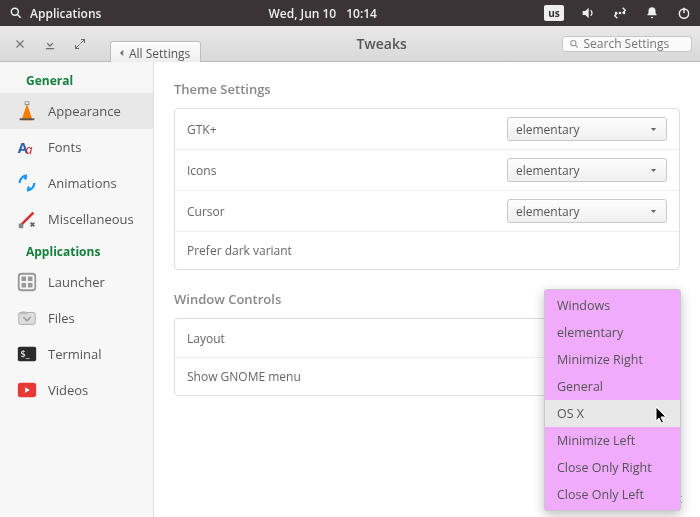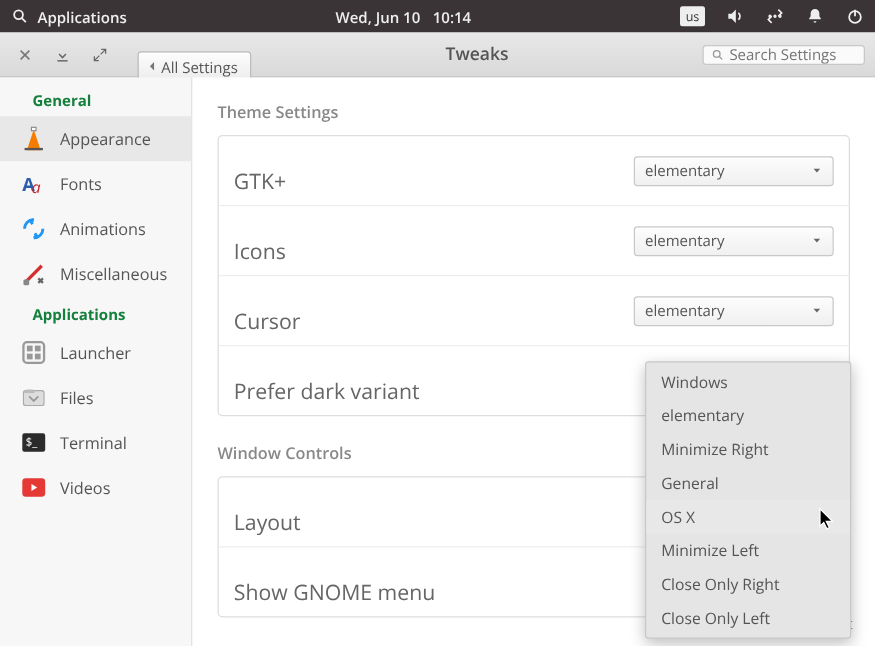--- a/index.html
+++ b/index.html
@@ -4,21 +4,21 @@
   <style>
     * { box-sizing: border-box; margin: 0; padding: 0; font-family: "Open Sans", "Droid Sans", sans-serif; }
     body { width: 700px; height: 517px; background: #f5f5f5; overflow: hidden; font-size: 13px; color: #4d4d4d; }
 
     
     .top-panel { height: 26px; background: #3a3436; color: #eee; display: flex; align-items: center; padding: 0 8px; font-size: 12px; }
     .tp-left { display: flex; align-items: center; gap: 6px; }
     .tp-center { flex: 1; display: flex; justify-content: center; align-items: center; gap: 10px; font-weight: 600; }
     .tp-right { display: flex; align-items: center; gap: 16px; }
     .tp-icon { display: inline-flex; align-items: center; justify-content: center; width: 16px; height: 16px; }
-    .tp-indicator { background: #eee; color: #333; width: 20px; height: 16px; border-radius: 2px; display: flex; align-items: center; justify-content: center; font-size: 10px; font-weight: 400; }
+    .tp-indicator { background: #eee; color: #333; width: 20px; height: 16px; border-radius: 2px; display: flex; align-items: center; justify-content: center; font-size: 10px; font-weight: 700; }
 
     
     .header-bar { height: 36px; background: linear-gradient(#e8e8e8, #d9d9d9); border-bottom: 1px solid #bbb; display: flex; align-items: center; padding: 0 8px; gap: 6px; }
     .hb-btn { width: 24px; height: 24px; display: flex; align-items: center; justify-content: center; border-radius: 3px; color: #555; }
     .hb-all-settings { background: linear-gradient(#fdfdfd, #ececec); border: 1px solid #bdbdbd; border-radius: 3px; padding: 3px 10px 3px 6px; font-size: 12px; color: #555; display: flex; align-items: center; gap: 2px; box-shadow: 0 1px 0 #fff inset; margin-top: 19px; }
     .hb-title { flex: 1; text-align: center; font-weight: 600; color: #555; font-size: 14px; }
     .hb-search { width: 130px; height: 16px; background: #fafafa; border: 1px solid #c8c8c8; border-radius: 3px; display: flex; align-items: center; padding: 0 6px; gap: 4px; color: #999; font-size: 12px; }
     .hb-search input { border: none; background: transparent; outline: none; width: 100%; font-size: 12px; color: #555; }
 
     
@@ -30,28 +30,28 @@
     .sb-item { display: flex; align-items: center; gap: 10px; padding: 7px 16px; font-size: 13px; color: #555; }
     .sb-item.active { background: #e8e8e8; }
     .sb-icon { width: 22px; height: 22px; display: flex; align-items: center; justify-content: center; }
 
     
     .content { flex: 1; background: #fff; position: relative; padding: 18px 20px 10px; overflow: hidden; }
     .section-title { font-weight: 600; color: #888; font-size: 13px; margin-bottom: 10px; }
     .group { border: 1px solid #ddd; border-radius: 4px; margin-bottom: 20px; }
     .row { display: flex; align-items: center; justify-content: space-between; padding: 8px 12px; min-height: 38px; }
     .row + .row { border-top: 1px solid #eee; }
-    .row-label { color: #666; font-size: 17px; margin-top: 16px; }
+    .row-label { color: #666; font-size: 12px; }
     .select { min-width: 160px; height: 24px; background: linear-gradient(#fdfdfd, #f0f0f0); border: 1px solid #c8c8c8; border-radius: 3px; display: flex; align-items: center; justify-content: space-between; padding: 0 8px; font-size: 12px; color: #555; box-shadow: 0 1px 0 #fff inset; }
     .select .caret { margin-left: 16px; }
 
     .reset { position: absolute; right: 18px; bottom: 10px; color: #2d8cd6; font-size: 12px; }
 
     
-    .dropdown { position: absolute; right: 19px; top: 227px; width: 165px; background: #e5e5e5; border: 1px solid #c8c8c8; border-radius: 3px; box-shadow: 0 4px 12px rgba(0,0,0,0.25); z-index: 50; padding: 2px 0; }
+    .dropdown { position: absolute; right: 19px; top: 227px; width: 137px; background: #f0abfc; border: 1px solid #c8c8c8; border-radius: 3px; box-shadow: 0 4px 12px rgba(0,0,0,0.25); z-index: 50; padding: 2px 0; }
     .dd-item { padding: 5px 12px; font-size: 12.5px; color: #555; }
     .dd-item.hover { background: #e8e8e8; }
 
     .cursor-pointer { position: absolute; right: 31px; top: 344px; z-index: 60; pointer-events: none; }
     svg { display: block; }
   </style>
 </head>
 <body>
 
 <div class="top-panel">

